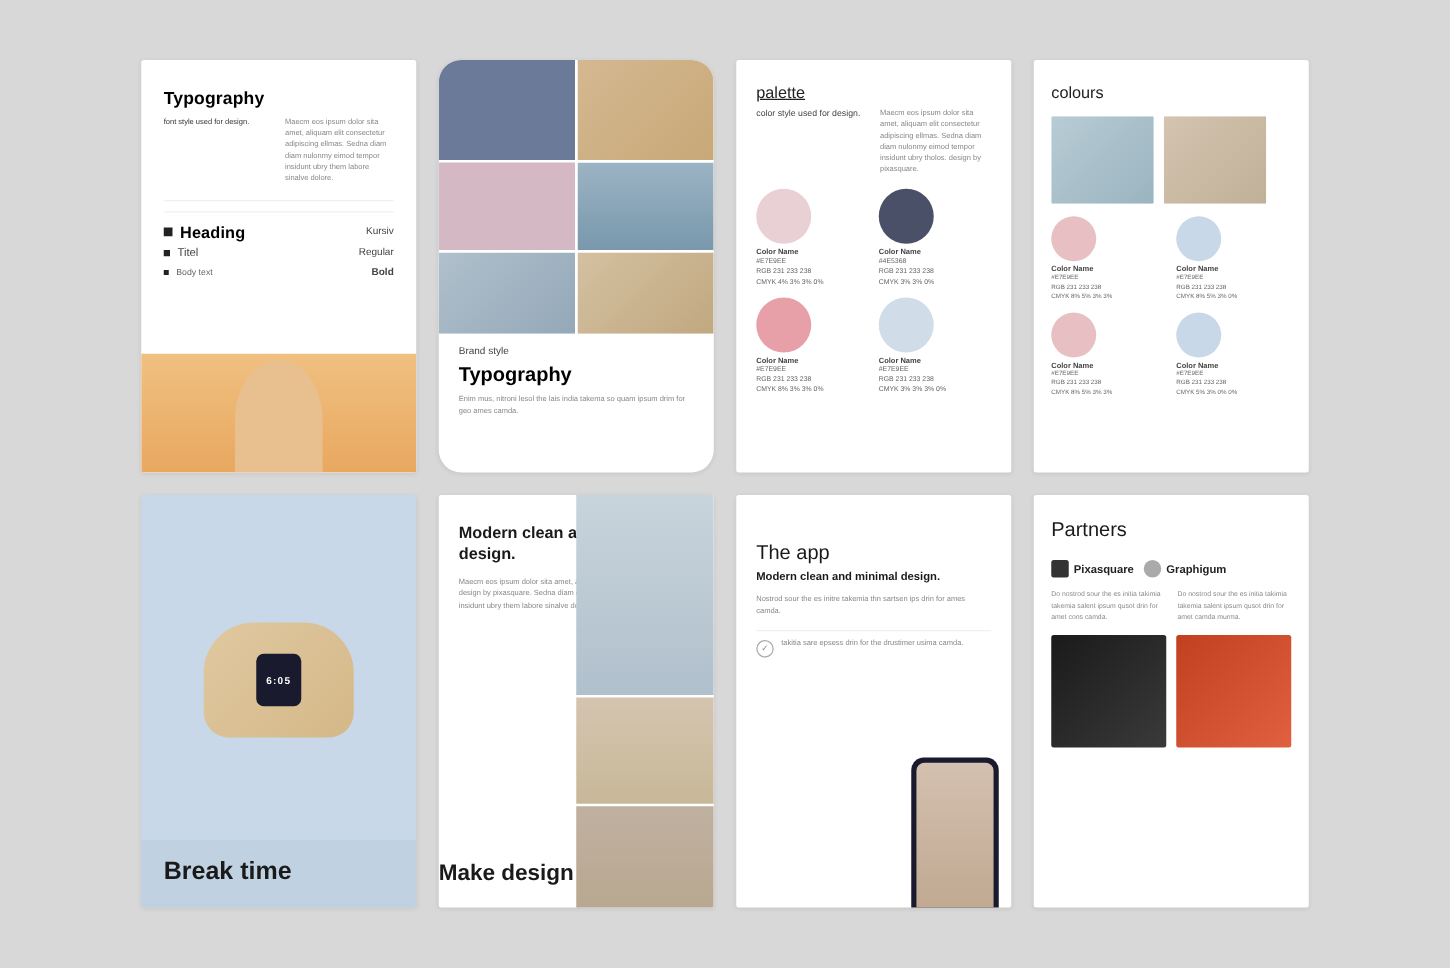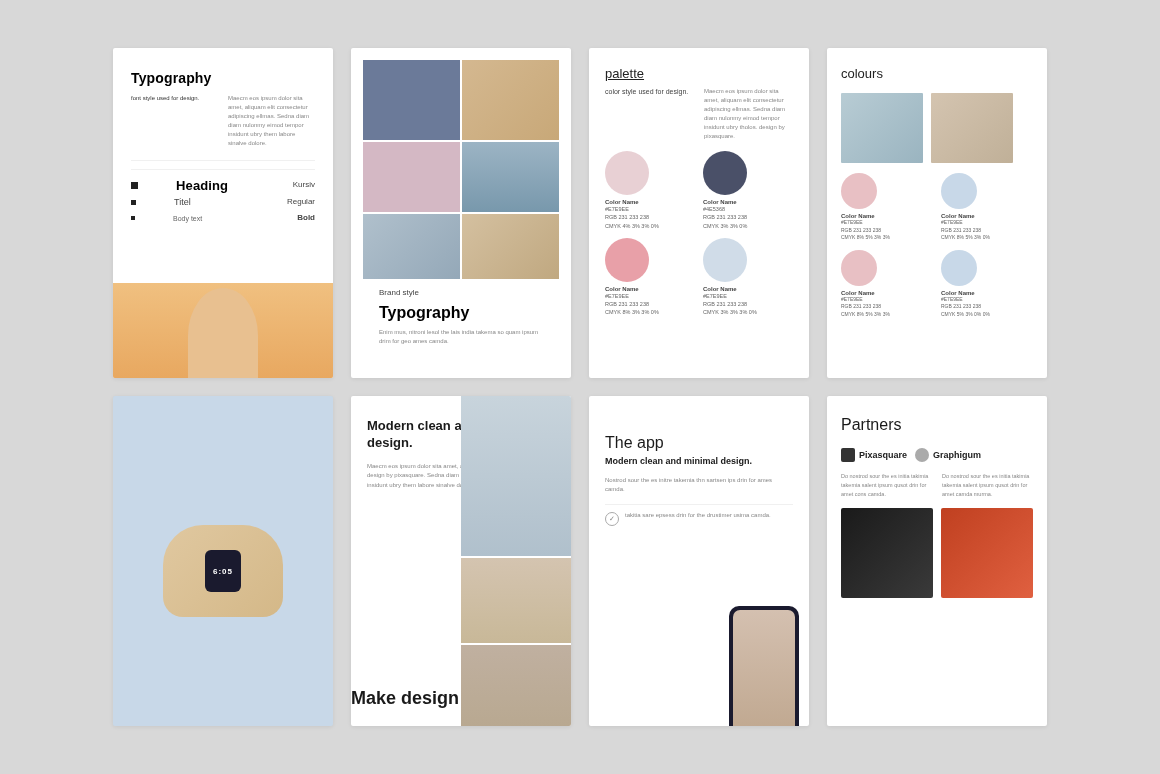--- a/index.html
+++ b/index.html
@@ -57,21 +57,20 @@
     }
     .heading-section {
       margin-top: 8px;
       border-top: 1px solid #f0f0f0;
       padding-top: 8px;
     }
     .heading-row {
       display: flex;
       align-items: center;
       margin-bottom: 3px;
-      gap: 32px;
     }
     .heading-row .bullet {
       width: 7px;
       height: 7px;
       background: #222;
       margin-right: 6px;
       flex-shrink: 0;
     }
     .heading-row .bullet.sm {
       width: 5px;
@@ -121,21 +120,22 @@
     .person-silhouette {
       width: 70px;
       height: 95px;
       background: #e8c090;
       border-radius: 50% 50% 0 0;
       margin-top: 5px;
     }
 
     
     .card-moodboard {
-      padding: 12px;
+      padding: 0;
+      border-radius: 18px;
     }
     .moodboard-collage {
       display: grid;
       grid-template-columns: 1fr 1fr;
       grid-template-rows: 80px 70px 65px;
       gap: 2px;
       height: 215px;
     }
     .mc1 { background: #6b7a99; grid-row: 1; grid-column: 1; }
     .mc2 { background: #c4a882; grid-row: 1; grid-column: 2; overflow: hidden; }
@@ -670,20 +670,23 @@
   </div>
 
   <div class="card card-break">
     <div class="break-watch-area">
       <div class="watch-hand">
         <div class="watch-face">
           <div class="watch-time">6:05</div>
         </div>
       </div>
     </div>
+    <div class="break-footer">
+      <div class="break-title">Break time</div>
+    </div>
   </div>
 
   <div class="card card-make" style="position:relative;">
     <div class="make-content">
       <div class="make-title">Modern clean and minimal design.</div>
       <div class="make-body">Maecm eos ipsum dolor sita amet, aliquam elit consectetur adipiscing. design by pixasquare. Sedna diam diam nulonmy eimod tempor insidunt ubry them labore sinalve dolore.</div>
     </div>
     <div class="make-heading">Make design</div>
     <div class="make-collage">
       <div class="make-collage-top" style="background: linear-gradient(180deg, #c8d4dc 0%, #b0c0cc 100%);">

